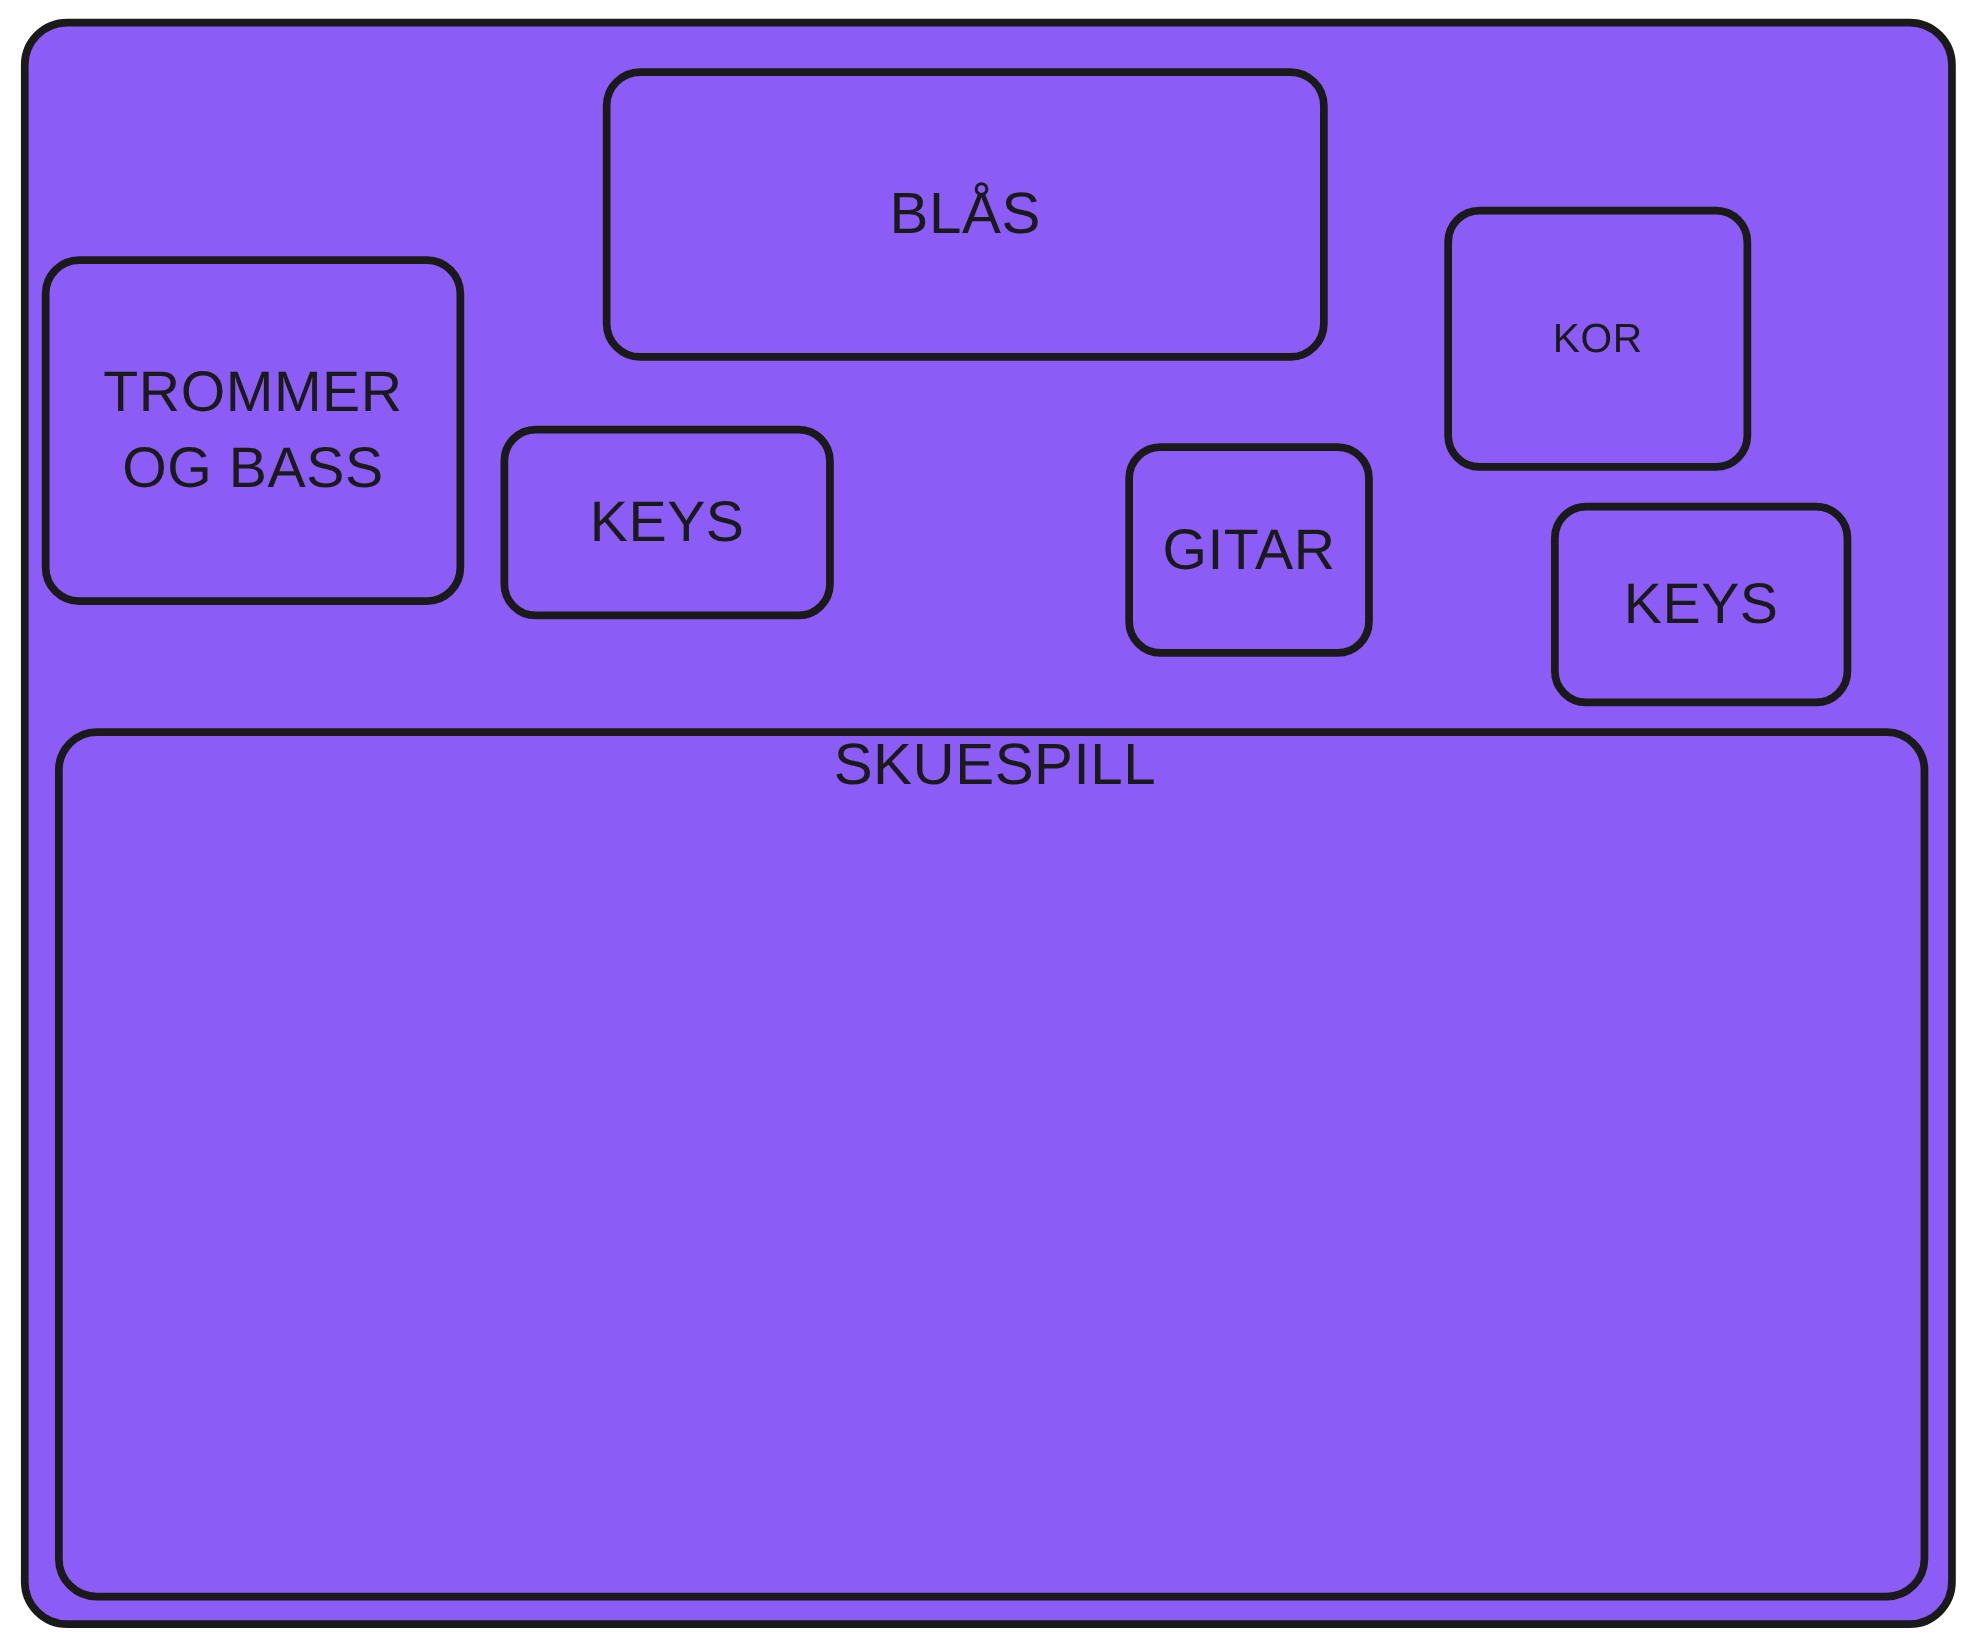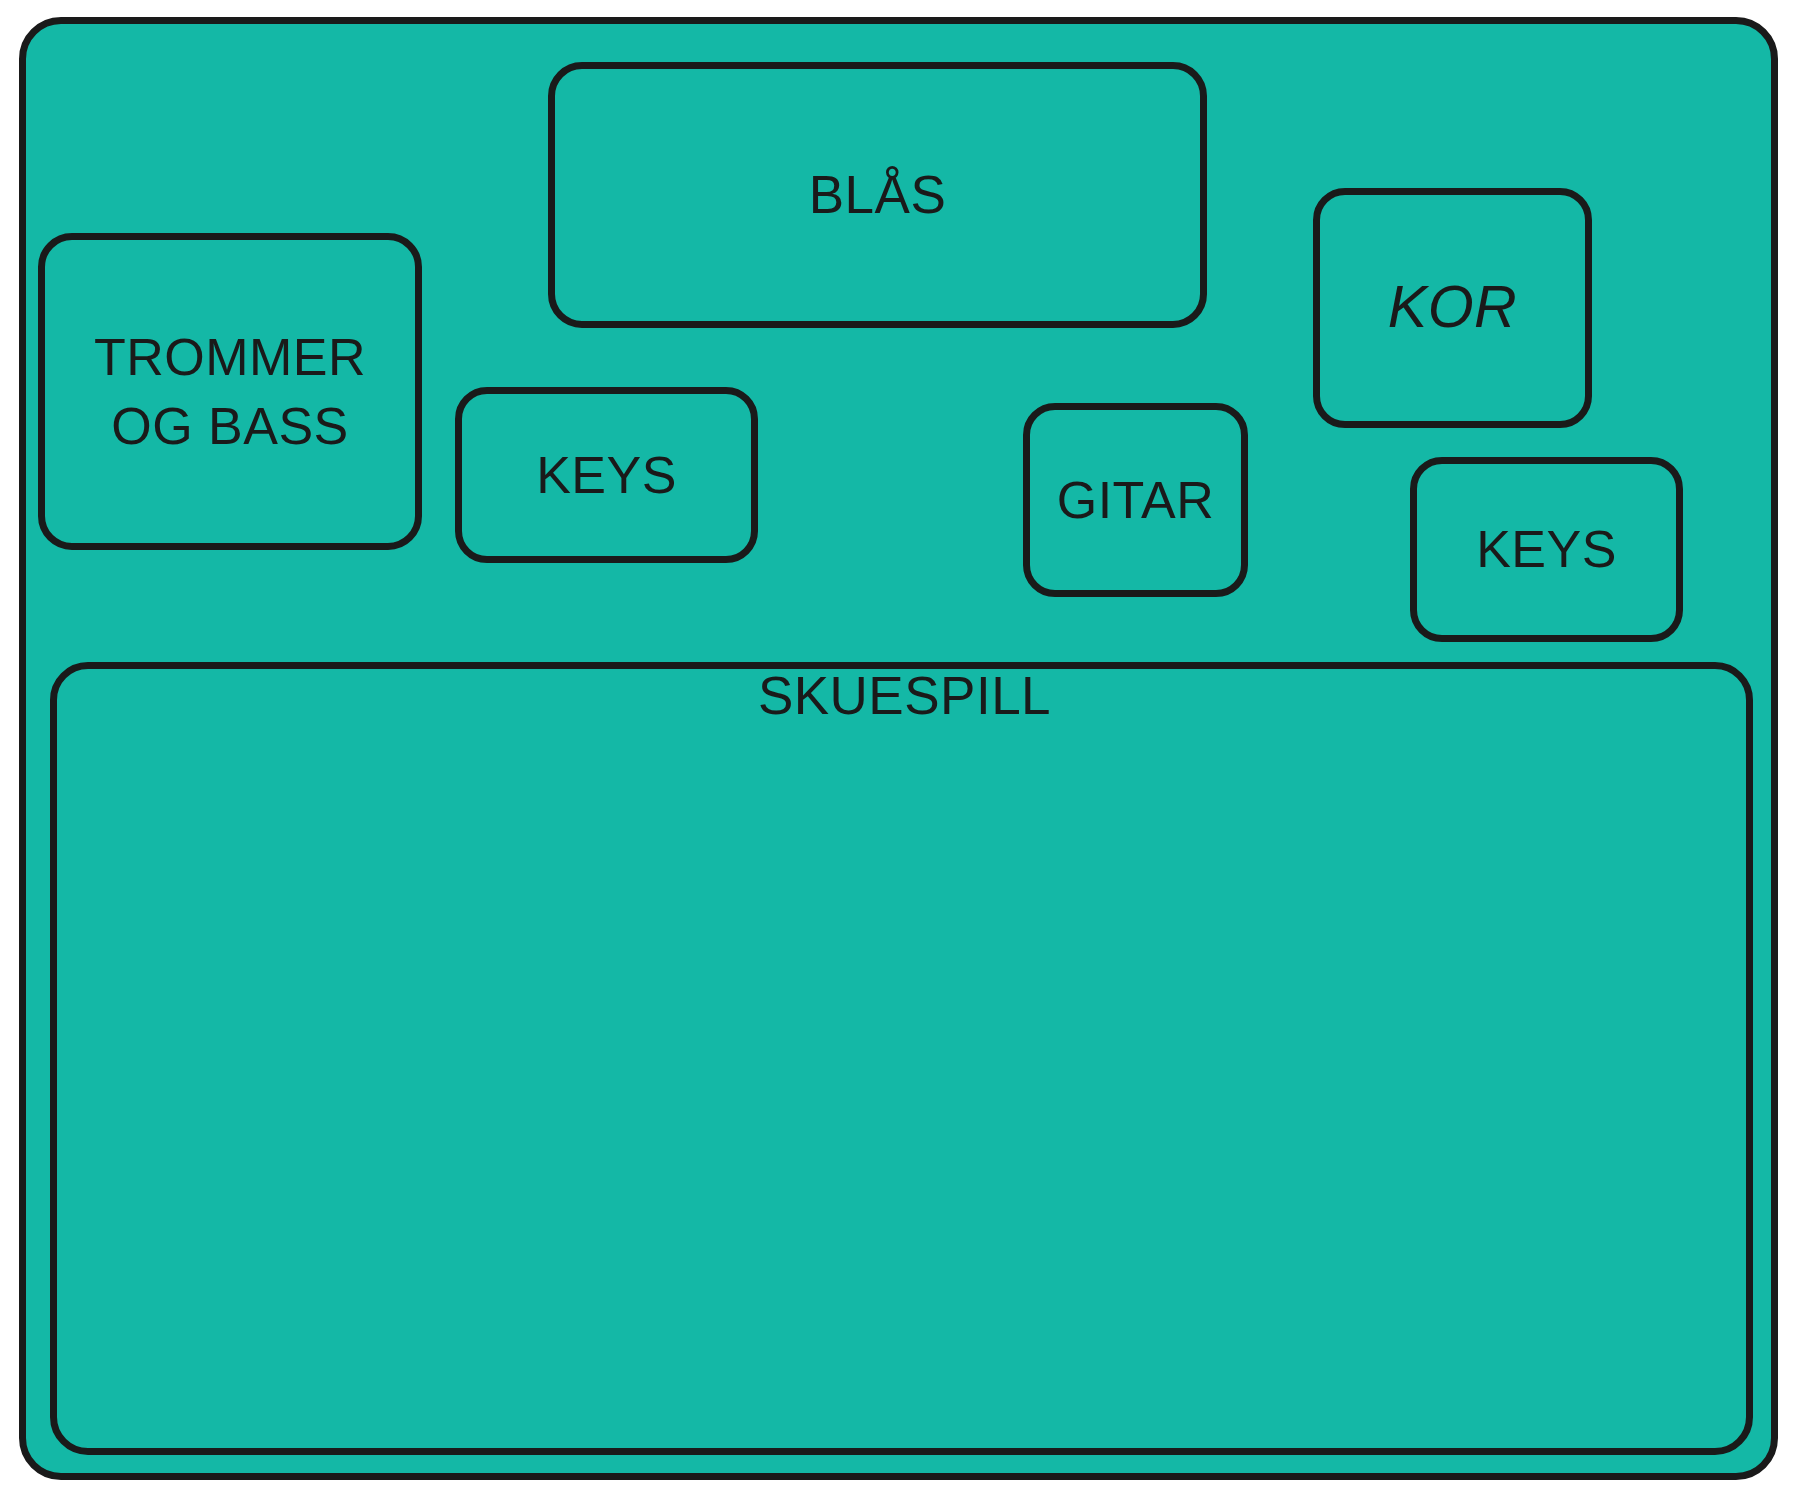--- a/index.html
+++ b/index.html
@@ -14,21 +14,21 @@
   #canvas {
     position: relative;
     width: 1800px;
     height: 1500px;
     background: #ffffff;
     overflow: hidden;
   }
   .node {
     position: absolute;
     box-sizing: border-box;
-    background: #14b8a6;
+    background: #8b5cf6;
     border-style: solid;
     border-color: #1a1a1a;
     display: flex;
     align-items: center;
     justify-content: center;
     text-align: center;
   }
   .node-label {
     color: #1a1a1a;
     font-weight: 400;
@@ -71,21 +71,21 @@
   .n-horns .node-label { font-size: 53px; }
 
   .n-choir {
     left: 1313px;
     top: 188px;
     width: 279px;
     height: 240px;
     border-width: 7px;
     border-radius: 32px;
   }
-  .n-choir .node-label { font-size: 59px; font-style: italic; }
+  .n-choir .node-label { font-size: 37px; }
 
   .n-keys-center {
     left: 455px;
     top: 387px;
     width: 303px;
     height: 176px;
     border-width: 7px;
     border-radius: 32px;
   }
   .n-keys-center .node-label { font-size: 52px; }

